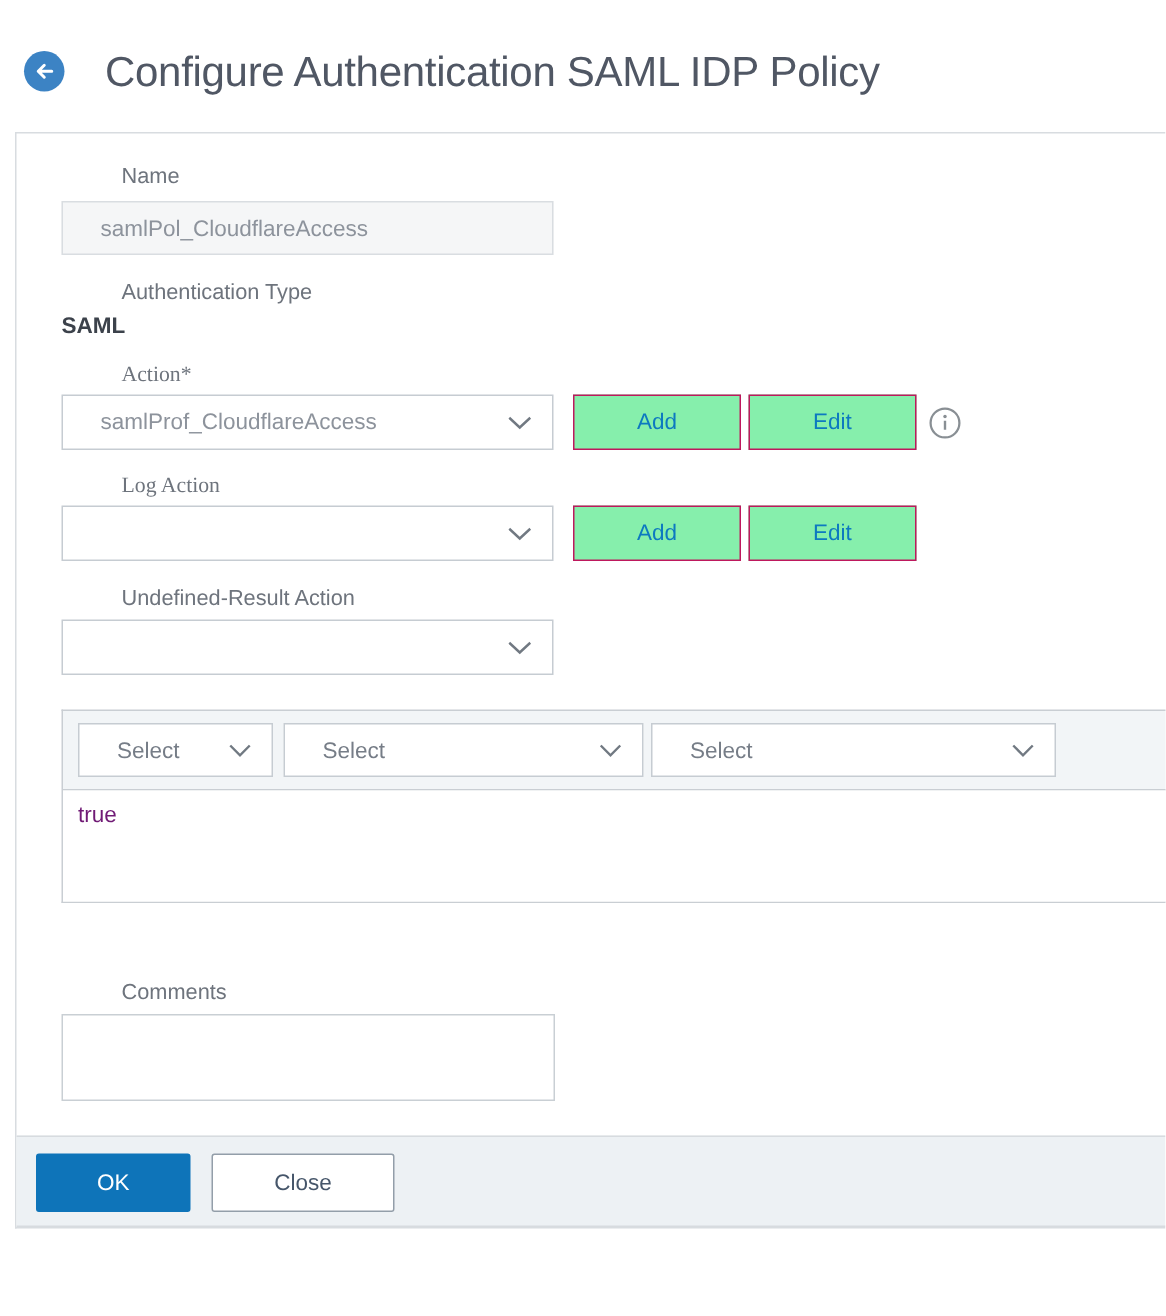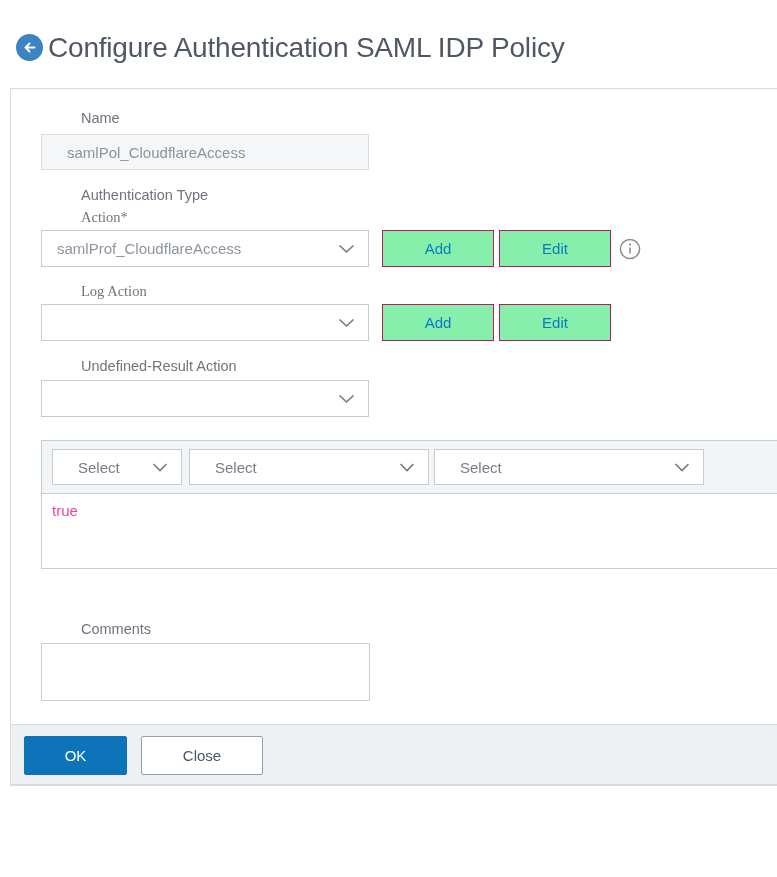--- a/index.html
+++ b/index.html
@@ -1,41 +1,41 @@
 <!DOCTYPE html>
 <html><head>
 <meta charset="utf-8">
 <style>
   * { margin:0; padding:0; box-sizing:border-box; }
   html,body { width:777px; height:877px; background:#ffffff; overflow:hidden;
     font-family:"Liberation Sans", sans-serif; font-size:15px; color:#4b515a; }
 
   
-  .page-header { display:flex; align-items:center; gap:5px; padding:30px 0 0 16px; height:65px; }
+  .page-header { display:flex; align-items:center; gap:27px; padding:30px 0 0 16px; height:65px; }
   .back-btn { width:27px; height:27px; border-radius:50%; background:#3c83c4; flex:0 0 auto;
     display:flex; align-items:center; justify-content:center; cursor:pointer; }
   .page-title { font-size:28px; font-weight:400; color:#505764; letter-spacing:-0.2px; white-space:nowrap; }
 
   
   .panel { margin:23px 0 0 10px; width:767px;
     border:1px solid #d8dce0; border-right:0; background:#ffffff; }
   .panel-body { padding:21px 0 0 30px; }
 
   .field-label { color:#6e747d; font-size:14.5px; line-height:17px; margin-bottom:7px;margin-left:40px; }
   .req { color:#c74a3c; }
 
   .text-input { display:block; width:328px; height:36px; background:#f5f6f7;
     border:1px solid #d9dde1; color:#8d939c; font-size:15px; padding:0 10px 0 25px;
     font-family:"Liberation Sans", sans-serif; outline:none; }
 
   .bold-value { font-weight:700; color:#3c424b; font-size:15px; line-height:17px; }
 
   .selectbox { width:328px; height:37px; background:#ffffff; border:1px solid #c6ccd2;
     display:flex; align-items:center; justify-content:space-between;
-    padding:0 13px 0 15px; color:#8d939c; cursor:pointer; }
+    padding:0 13px 0 25px; color:#8d939c; cursor:pointer; }
   .selectbox .sel-text { white-space:nowrap; overflow:hidden; }
 
   .row { display:flex; align-items:center; }
   .btn-outline { width:112px; height:37px; background:#86efac; border:1px solid #be185d;
     color:#0d79c0; font-size:15px; font-family:Liberation Sans, sans-serif; cursor:pointer; }
   .info-wrap { margin-left:8px; display:flex; align-items:center; cursor:pointer; }
 
   .mb7  { margin-bottom:7px; }
   .mb5  { margin-bottom:5px; }
   .mb4  { margin-bottom:4px;font-family:Liberation Serif, serif; }
@@ -47,21 +47,21 @@
   .expr-container { width:737px; border:1px solid #c9ced3; border-right:0; margin-bottom:52px; }
   .expr-header { background:#f2f5f7; border-bottom:1px solid #c9ced3; height:53px;
     display:flex; align-items:center; padding-left:10px; }
   .expr-select { height:36px; background:#ffffff; border:1px solid #c6ccd2;
     display:flex; align-items:center; justify-content:space-between;
     padding:0 13px 0 25px; color:#767d87; cursor:pointer; }
   .expr-select.s1 { width:130px; margin-right:7px; }
   .expr-select.s2 { width:240px; margin-right:5px; }
   .expr-select.s3 { width:270px; }
   .expr-textarea { display:block; width:100%; height:74px; border:0; resize:none;
-    padding:8px 10px; font-size:15px; color:#ec4899; background:#ffffff;
+    padding:8px 10px; font-size:15px; color:#701a75; background:#ffffff;
     font-family:"Liberation Sans", sans-serif; outline:none; }
 
   .comments-textarea { display:block; width:329px; height:58px; border:1px solid #c9cfd4;
     resize:none; padding:6px 9px; font-size:15px; color:#4b515a; background:#ffffff;
     font-family:"Liberation Sans", sans-serif; outline:none; }
 
   
   .panel-footer { margin-top:23px; background:#edf1f4; border-top:1px solid #d7dbdf;
     border-bottom:1px solid #d7dbdf; padding:11px 0 9px 13px; display:flex; align-items:center; }
   .btn-primary { width:103px; height:39px; background:#0e74b9; border:1px solid #0e74b9;
@@ -85,20 +85,21 @@
   <h1 class="page-title">Configure Authentication SAML IDP Policy</h1>
 </div>
 
 <div class="panel">
   <div class="panel-body">
 
     <div class="field-label">Name</div>
     <input class="text-input mb17" type="text" readonly="" value="samlPol_CloudflareAccess" style="">
 
     <div class="field-label mb5">Authentication Type</div>
+    <div class="bold-value mb16">SAML</div>
 
     <div class="field-label mb4">Action*</div>
     <div class="row mb16">
       <div class="selectbox">
         <span class="sel-text">samlProf_CloudflareAccess</span>
         <span style="display:flex;">
           <svg width="17" height="10" viewBox="0 0 17 10">
               <polyline points="1.5,1.5 8.5,8 15.5,1.5" fill="none" stroke="#717982" stroke-width="1.6"></polyline>
             </svg>
         </span>

